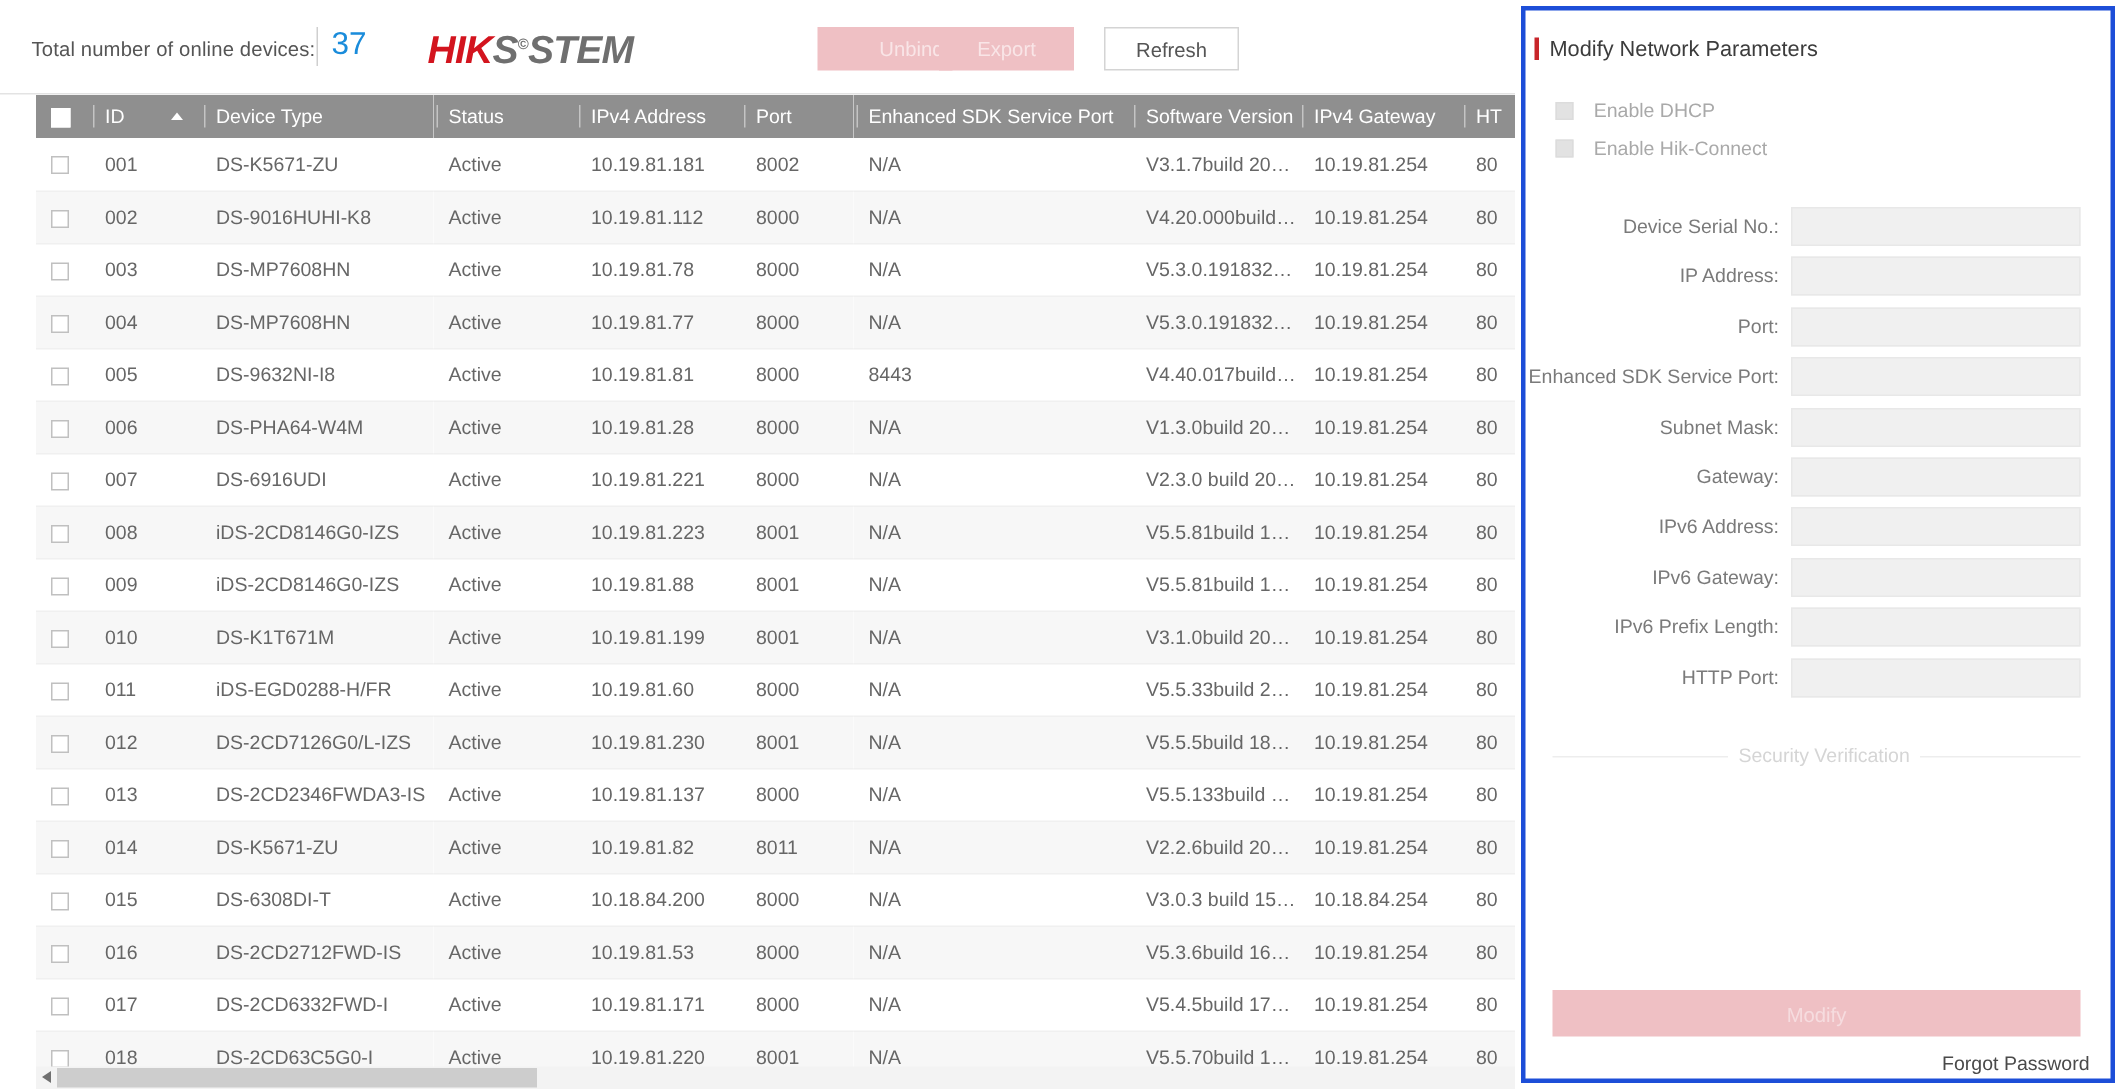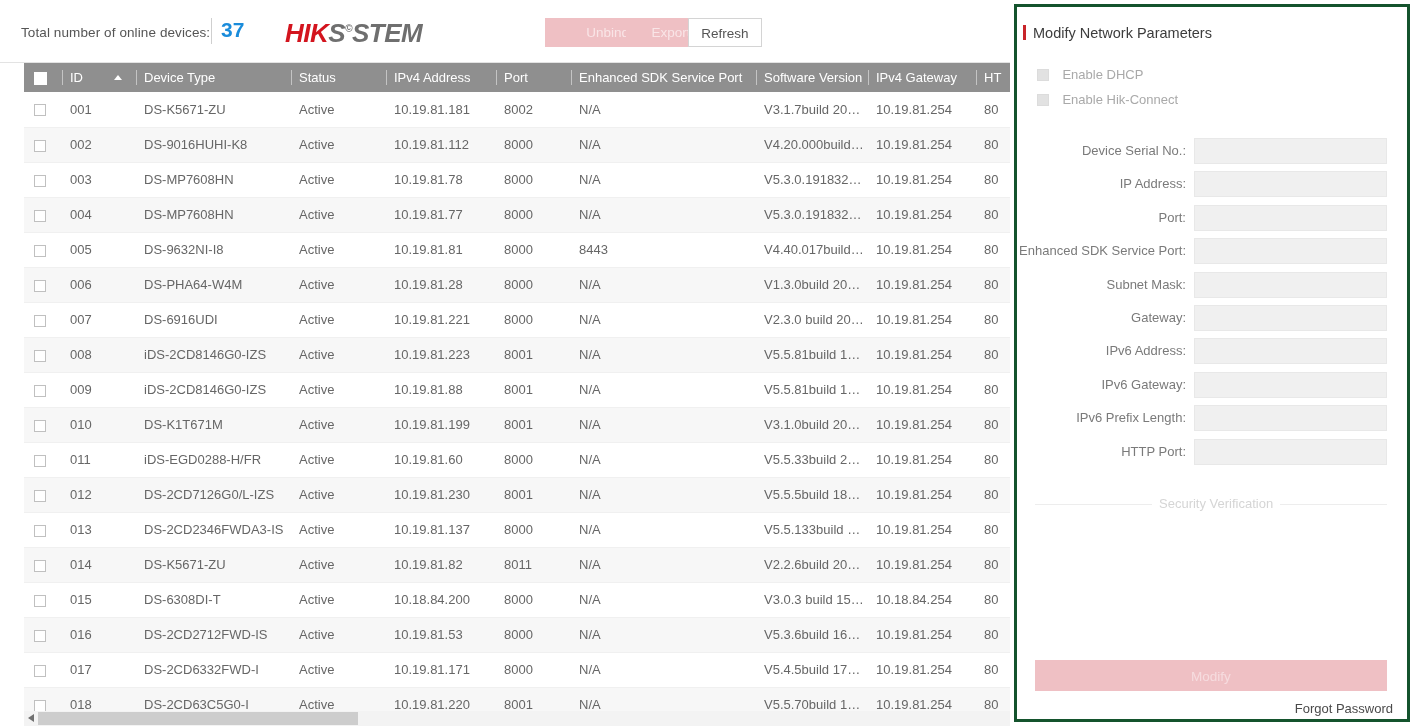--- a/index.html
+++ b/index.html
@@ -44,21 +44,21 @@
   .online-divider {
     position: absolute;
     left: 211px; top: 18px;
     width: 1px; height: 26px;
     background: #cfcfcf;
   }
   .online-count {
     position: absolute;
     left: 221px; top: 18px;
     font-size: 21px;
-    font-weight: bold;
+    font-weight: normal;
     color: #1a8cdb;
     white-space: nowrap;
   }
   #brand-logo {
     position: absolute;
     left: 285px; top: 18px;
     font-size: 26px;
     font-weight: bold;
     font-style: italic;
     letter-spacing: -0.5px;
@@ -89,21 +89,21 @@
     color: #f9e5e7;
     cursor: default;
   }
   .tb-btn.ghost {
     background: #ffffff;
     border: 1px solid #d4d4d4;
     color: #555555;
   }
   #btn-unbind { left: 545px; width: 90px; text-align: right; }
   #btn-export { left: 626px; width: 90px; }
-  #btn-refresh { left: 688px; width: 74px; }
+  #btn-refresh { left: 736px; width: 90px; }
 
   #filter-wrap {
     position: absolute;
     left: 826px; top: 18px;
     width: 156px; height: 29px;
     border: 1px solid #d4d4d4;
     background: #ffffff;
   }
   #filter-input {
     position: absolute;
@@ -271,21 +271,21 @@
     border-top: 6px solid transparent;
     border-bottom: 6px solid transparent;
     border-left: 6px solid #d6d6d6;
   }
 
   
   #right-panel {
     position: absolute;
     left: 1014px; top: 4px;
     width: 396px; height: 718px;
-    border: 3px solid #14532d;
+    border: 3px solid #1d4ed8;
     background: #ffffff;
     overflow: hidden;
   }
   #panel-title {
     position: absolute;
     left: 16px; top: 18px;
     font-size: 14.5px;
     color: #3c3c3c;
     white-space: nowrap;
   }

